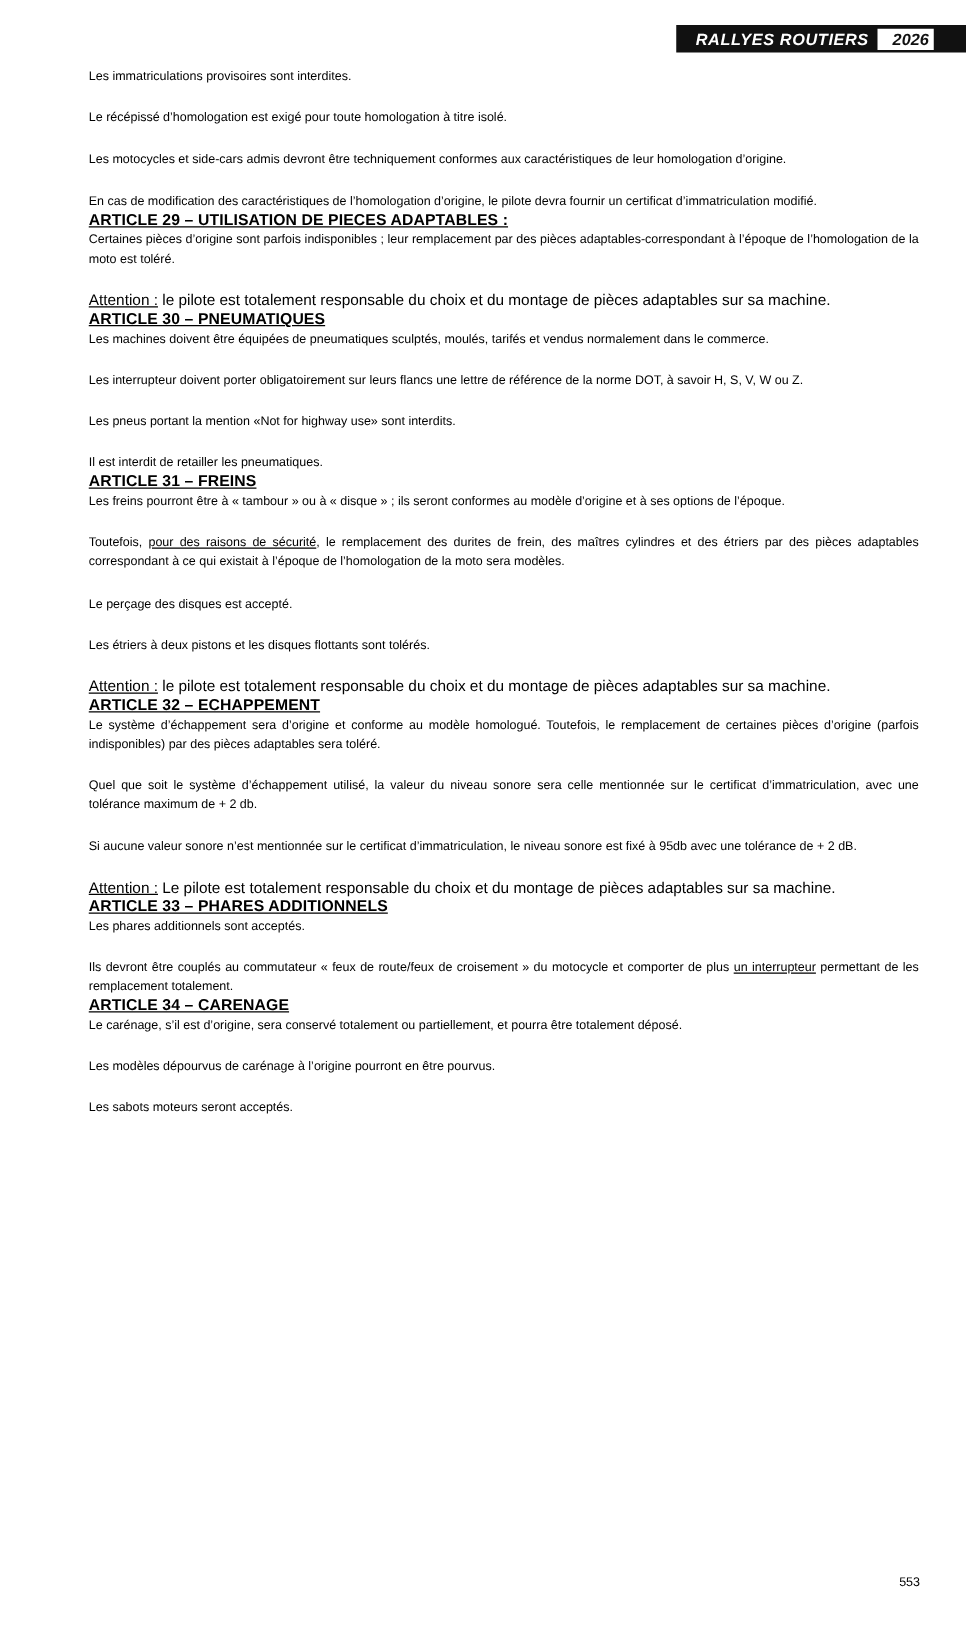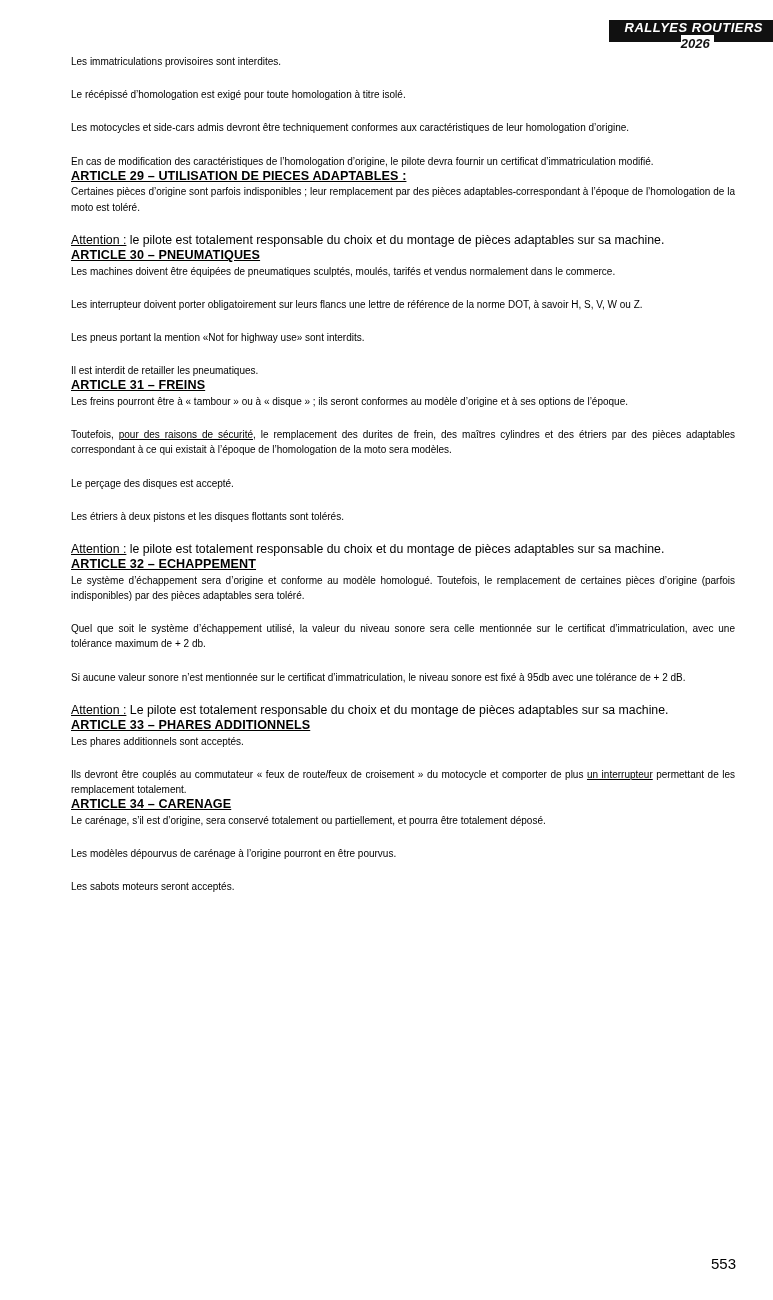--- a/index.html
+++ b/index.html
@@ -33,39 +33,38 @@
   .header-bar {
     position: absolute;
     right: 0;
     top: 0;
     height: 22px;
     background: #111111;
     display: flex;
     align-items: center;
     padding: 0 10px 0 16px;
     box-sizing: border-box;
-    flex-direction: column;
   }
   .header-title {
     color: #ffffff;
     font-weight: bold;
     font-style: italic;
     font-size: 13px;
     letter-spacing: 0.5px;
     white-space: nowrap;
   }
   .header-year {
     margin-left: 7px;
     background: #ffffff;
     color: #111111;
     font-weight: bold;
     font-style: italic;
     font-size: 13px;
     letter-spacing: 0px;
-    padding: 1px 4px 1px 0;
+    padding: 1px 4px 1px 12px;
     white-space: nowrap;
   }
   .header-tail {
     width: 16px;
   }
 
   
   .content {
     position: absolute;
     left: 71px;
@@ -98,21 +97,21 @@
   }
   .section {
     margin-top: 0;
   }
 
   
   .page-number {
     position: absolute;
     right: 37px;
     bottom: 28px;
-    font-size: 15px;
+    font-size: 10px;
     font-weight: normal;
   }
 </style>
 </head>
 <body>
 
 <div class="page">
 
   <div class="header">
     <div class="header-bar">

